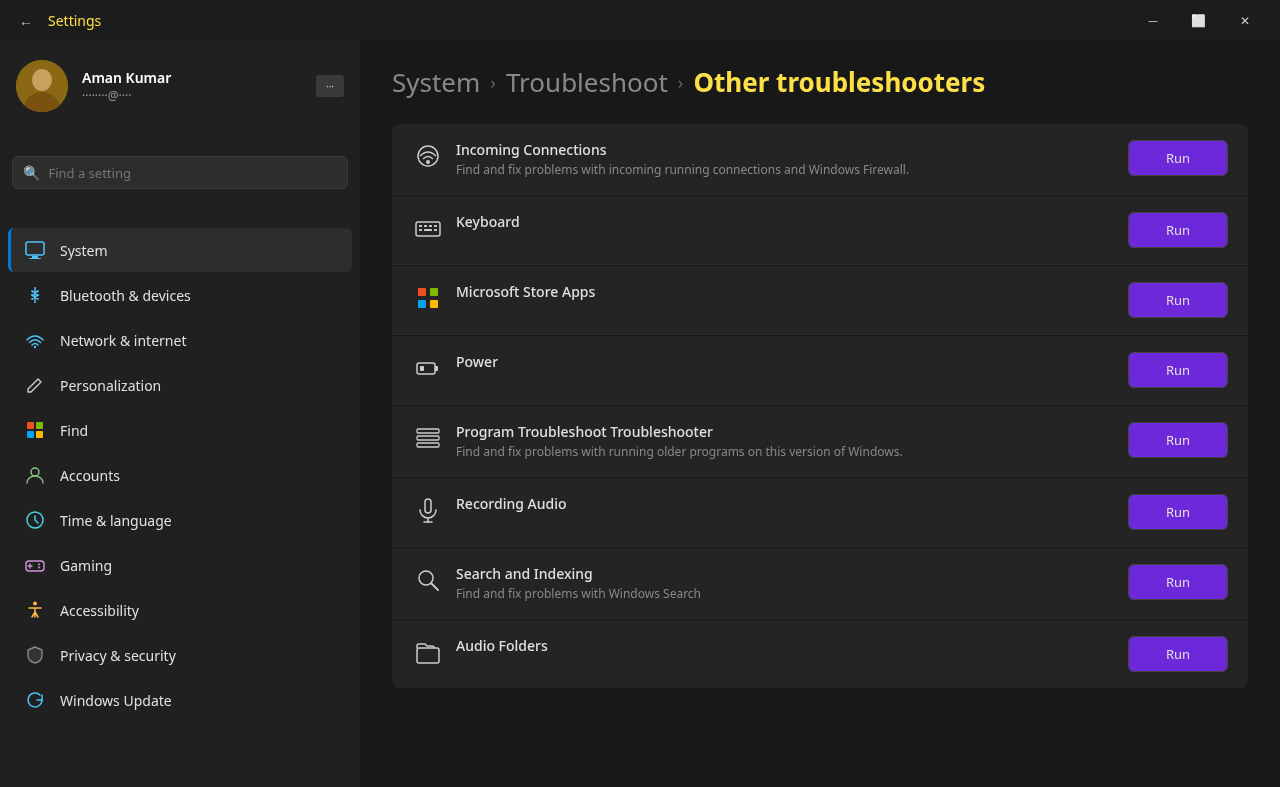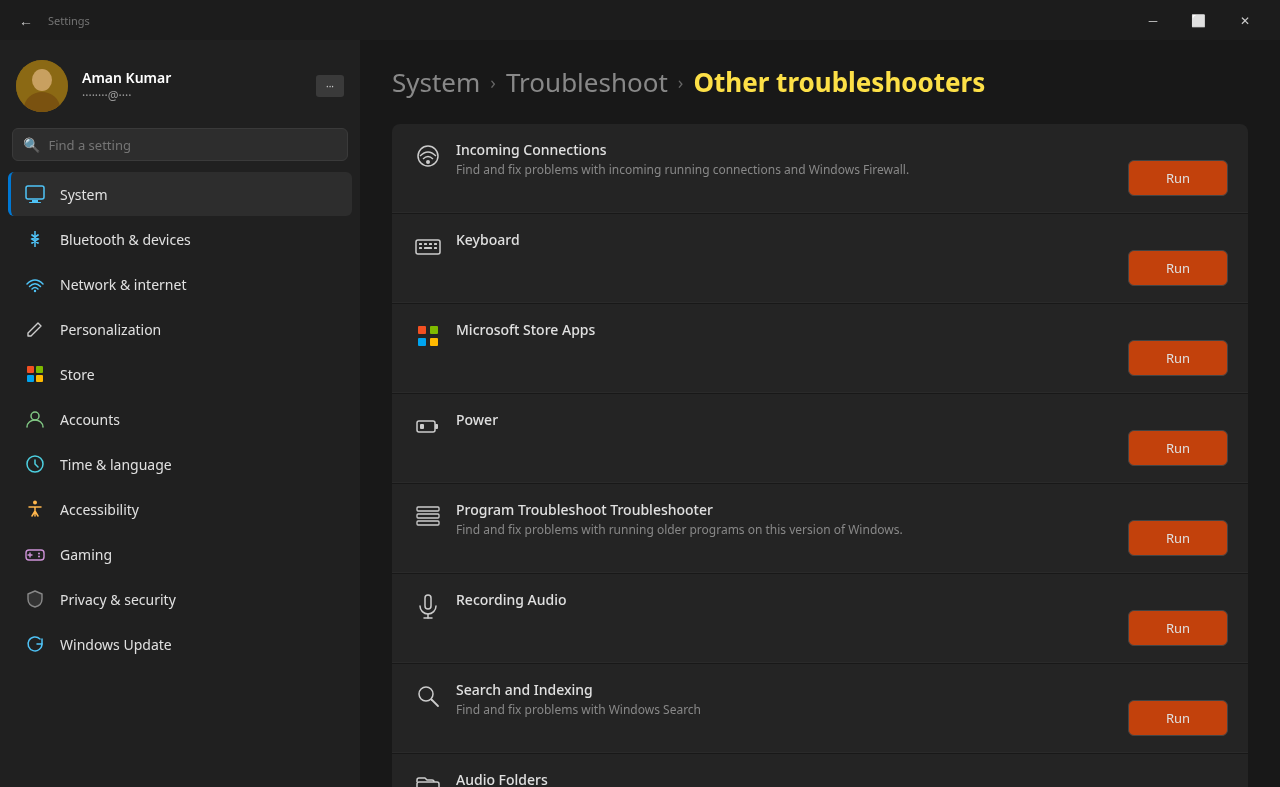--- a/index.html
+++ b/index.html
@@ -29,22 +29,22 @@
       height: 28px;
       display: flex;
       align-items: center;
       justify-content: center;
       border-radius: 4px;
       cursor: pointer;
       color: #ccc;
       font-size: 14px;
     }
     .titlebar-title {
-      font-size: 11px;
-      color: #737373;
+      font-size: 14px;
+      color: #fde047;
       margin-left: 8px;
       flex: 1;
     }
     .titlebar-controls {
       display: flex;
       gap: 0;
     }
     .titlebar-btn {
       width: 46px;
       height: 32px;
@@ -66,20 +66,21 @@
 
     
     .sidebar {
       width: 360px;
       background: #202020;
       display: flex;
       flex-direction: column;
       flex-shrink: 0;
       overflow-y: auto;
       padding-bottom: 10px;
+      gap: 28px;
     }
 
     
     .user-profile {
       display: flex;
       align-items: center;
       padding: 20px 16px 16px 16px;
       gap: 14px;
       cursor: pointer;
     }
@@ -251,31 +252,30 @@
       font-size: 14px;
       color: #e0e0e0;
       font-weight: 500;
       margin-bottom: 2px;
     }
     .t-desc {
       font-size: 12px;
       color: #888;
     }
     .t-run-btn {
-      background: #c2410c;
+      background: #6d28d9;
       border: 1px solid #444;
       border-radius: 6px;
       color: #e0e0e0;
       font-size: 13px;
       padding: 8px 28px;
       cursor: pointer;
       font-family: inherit;
       min-width: 100px;
       text-align: center;
-      margin-top: 20px;
     }
 
     
     .icon-blue { color: #4fc3f7; }
   </style>
 </head>
 <body>
 
 <div class="titlebar">
   <div class="titlebar-back">
@@ -371,64 +371,64 @@
 
       <div class="nav-item">
         <span class="nav-icon">
           <svg width="20" height="20" viewBox="0 0 20 20" fill="none" xmlns="http://www.w3.org/2000/svg">
             <rect x="2" y="2" width="7" height="7" rx="1" fill="#f25022"></rect>
             <rect x="11" y="2" width="7" height="7" rx="1" fill="#7fba00"></rect>
             <rect x="2" y="11" width="7" height="7" rx="1" fill="#00a4ef"></rect>
             <rect x="11" y="11" width="7" height="7" rx="1" fill="#ffb900"></rect>
           </svg>
         </span>
-        <span class="nav-label">Store</span>
+        <span class="nav-label">Find</span>
       </div>
 
       <div class="nav-item">
         <span class="nav-icon">
           <svg width="20" height="20" viewBox="0 0 20 20" fill="none" xmlns="http://www.w3.org/2000/svg">
             <circle cx="10" cy="7" r="4" stroke="#81c784" stroke-width="1.5" fill="none"></circle>
             <path d="M2 18c0-4 3.6-7 8-7s8 3 8 7" stroke="#81c784" stroke-width="1.5" fill="none" stroke-linecap="round"></path>
           </svg>
         </span>
         <span class="nav-label">Accounts</span>
       </div>
 
       <div class="nav-item">
         <span class="nav-icon">
           <svg width="20" height="20" viewBox="0 0 20 20" fill="none" xmlns="http://www.w3.org/2000/svg">
             <circle cx="10" cy="10" r="8" stroke="#4dd0e1" stroke-width="1.5" fill="none"></circle>
             <path d="M10 6v4l3 3" stroke="#4dd0e1" stroke-width="1.5" stroke-linecap="round"></path>
           </svg>
         </span>
         <span class="nav-label">Time &amp; language</span>
-      </div>
-
-      <div class="nav-item">
-        <span class="nav-icon">
-          <svg width="20" height="20" viewBox="0 0 20 20" fill="none" xmlns="http://www.w3.org/2000/svg">
-            <circle cx="10" cy="3.5" r="2" fill="#ffb74d"></circle>
-            <path d="M4 8h12M10 8v9M7 17l3-5 3 5" stroke="#ffb74d" stroke-width="1.5" stroke-linecap="round" fill="none"></path>
-          </svg>
-        </span>
-        <span class="nav-label">Accessibility</span>
       </div>
 
       <div class="nav-item">
         <span class="nav-icon">
           <svg width="20" height="20" viewBox="0 0 20 20" fill="none" xmlns="http://www.w3.org/2000/svg">
             <rect x="1" y="6" width="18" height="10" rx="3" stroke="#ce93d8" stroke-width="1.4" fill="none"></rect>
             <line x1="5" y1="9" x2="5" y2="13" stroke="#ce93d8" stroke-width="1.4" stroke-linecap="round"></line>
             <line x1="3" y1="11" x2="7" y2="11" stroke="#ce93d8" stroke-width="1.4" stroke-linecap="round"></line>
             <circle cx="14" cy="9.5" r="1" fill="#ce93d8"></circle>
             <circle cx="14" cy="12.5" r="1" fill="#ce93d8"></circle>
           </svg>
         </span>
         <span class="nav-label">Gaming</span>
+      </div>
+
+      <div class="nav-item">
+        <span class="nav-icon">
+          <svg width="20" height="20" viewBox="0 0 20 20" fill="none" xmlns="http://www.w3.org/2000/svg">
+            <circle cx="10" cy="3.5" r="2" fill="#ffb74d"></circle>
+            <path d="M4 8h12M10 8v9M7 17l3-5 3 5" stroke="#ffb74d" stroke-width="1.5" stroke-linecap="round" fill="none"></path>
+          </svg>
+        </span>
+        <span class="nav-label">Accessibility</span>
       </div>
 
       <div class="nav-item">
         <span class="nav-icon">
           <svg width="20" height="20" viewBox="0 0 20 20" fill="none" xmlns="http://www.w3.org/2000/svg">
             <path d="M10 2l7 3v5c0 4-3 7-7 8-4-1-7-4-7-8V5l7-3z" stroke="#888" stroke-width="1.4" fill="#333" stroke-linejoin="round"></path>
           </svg>
         </span>
         <span class="nav-label">Privacy &amp; security</span>
       </div>

